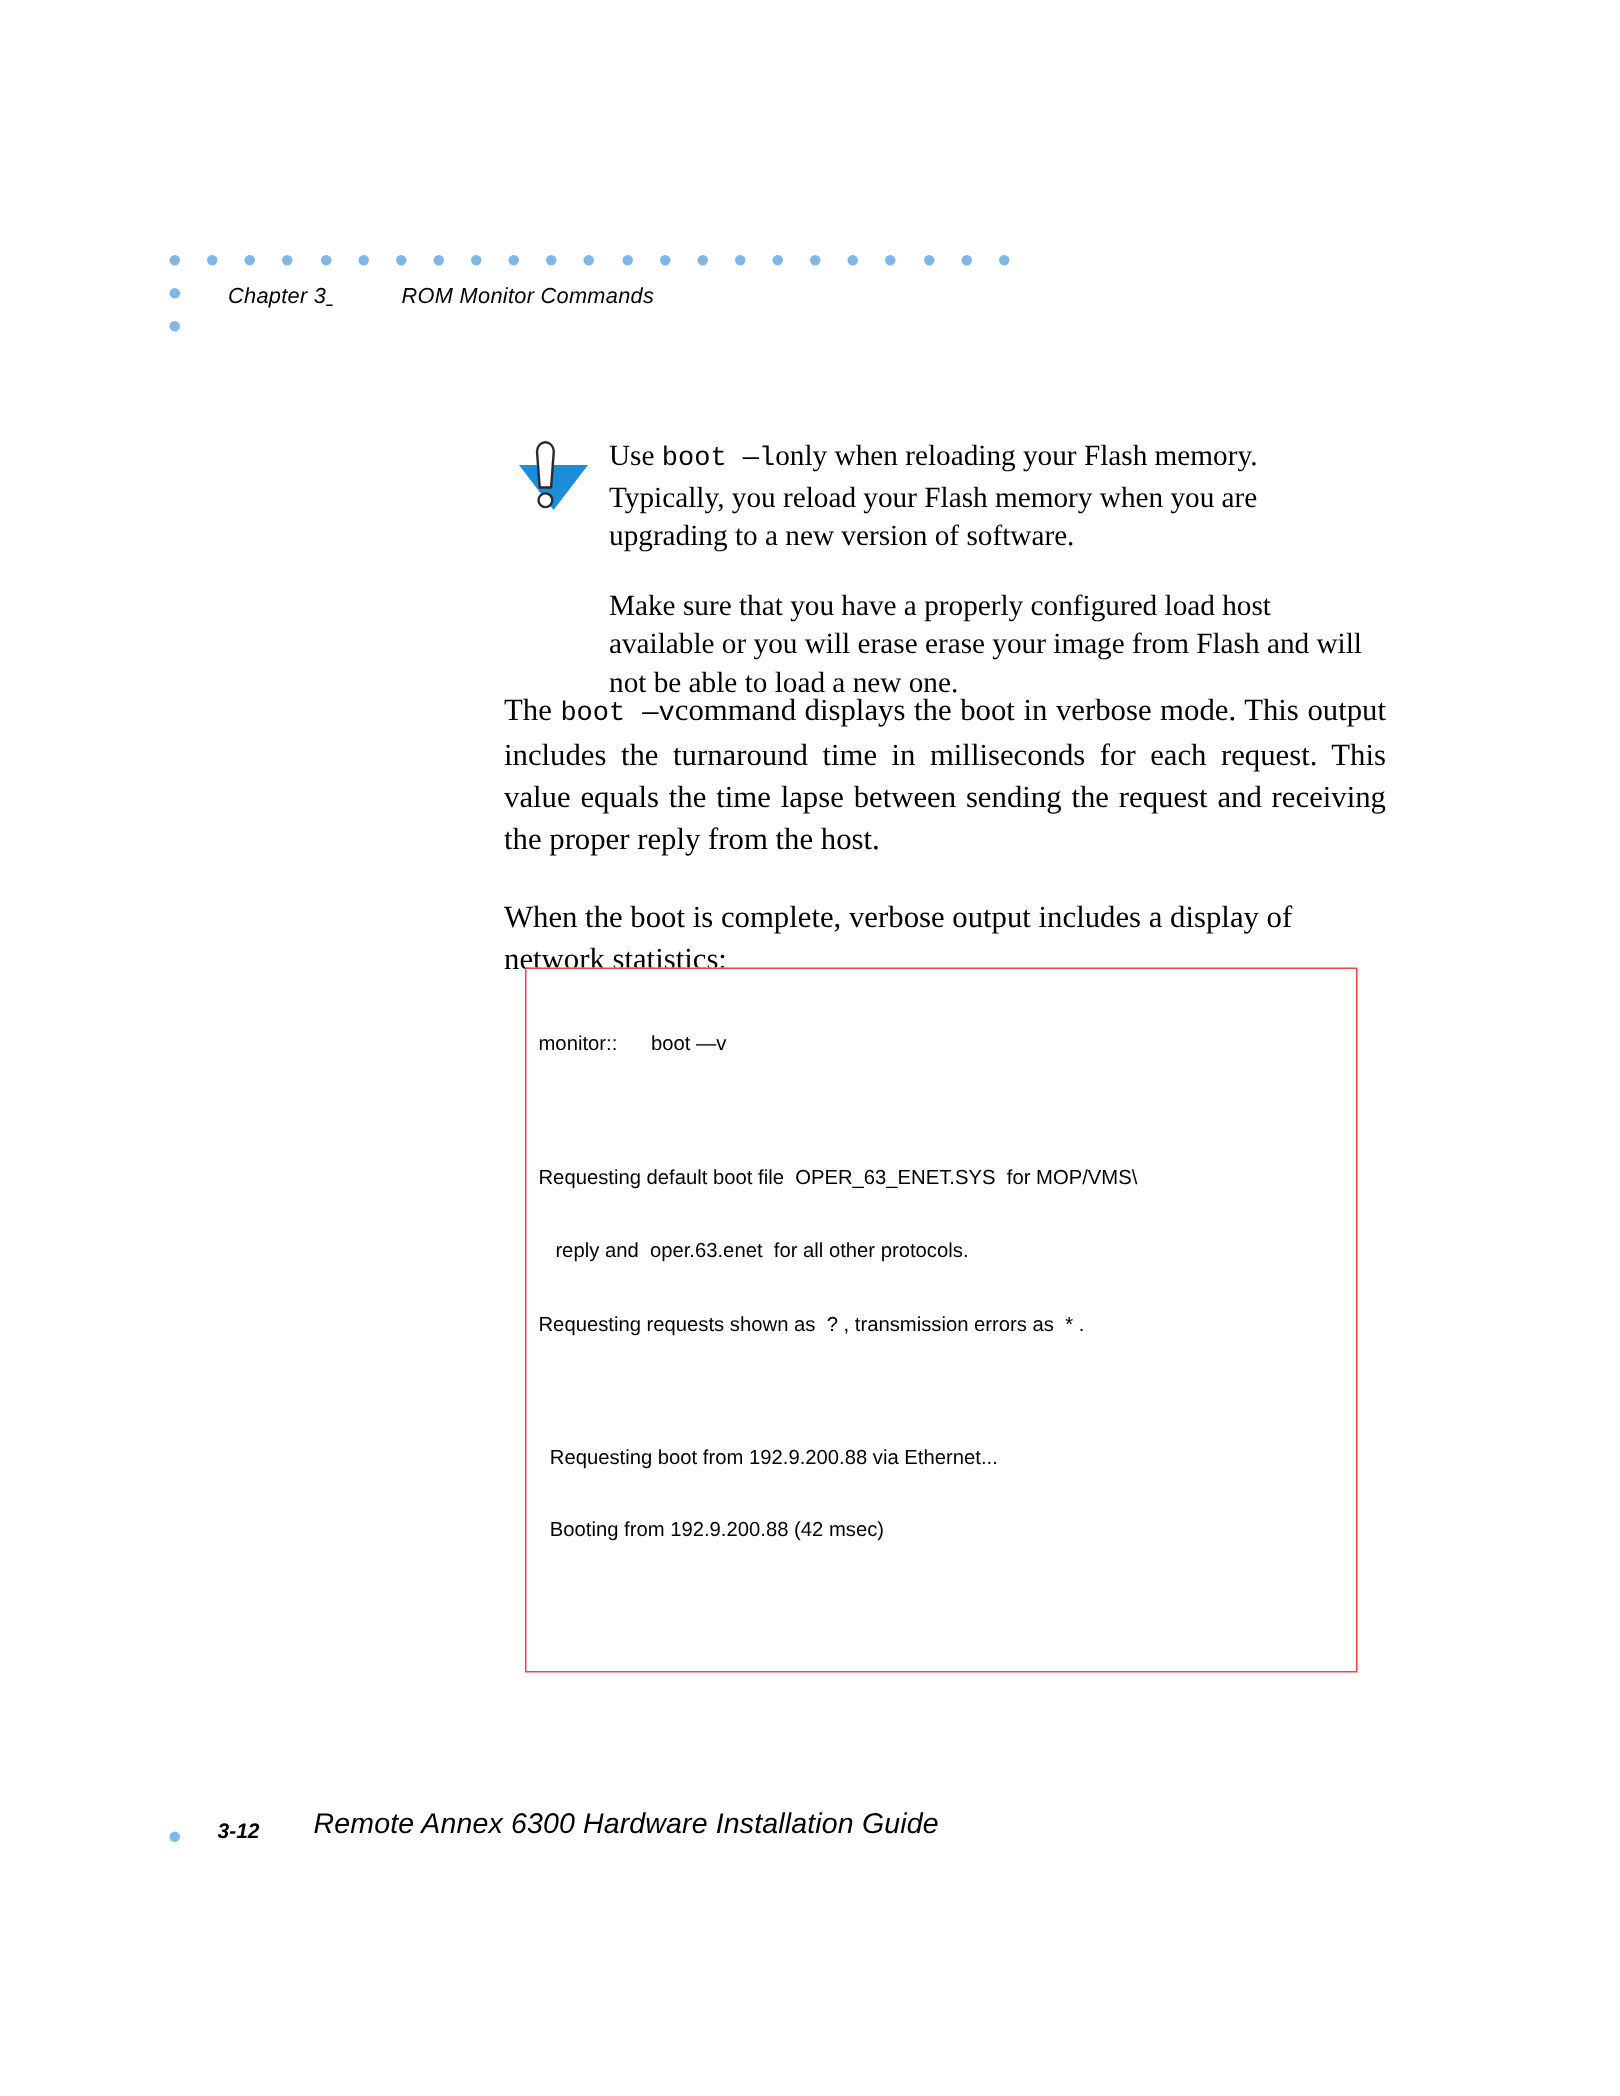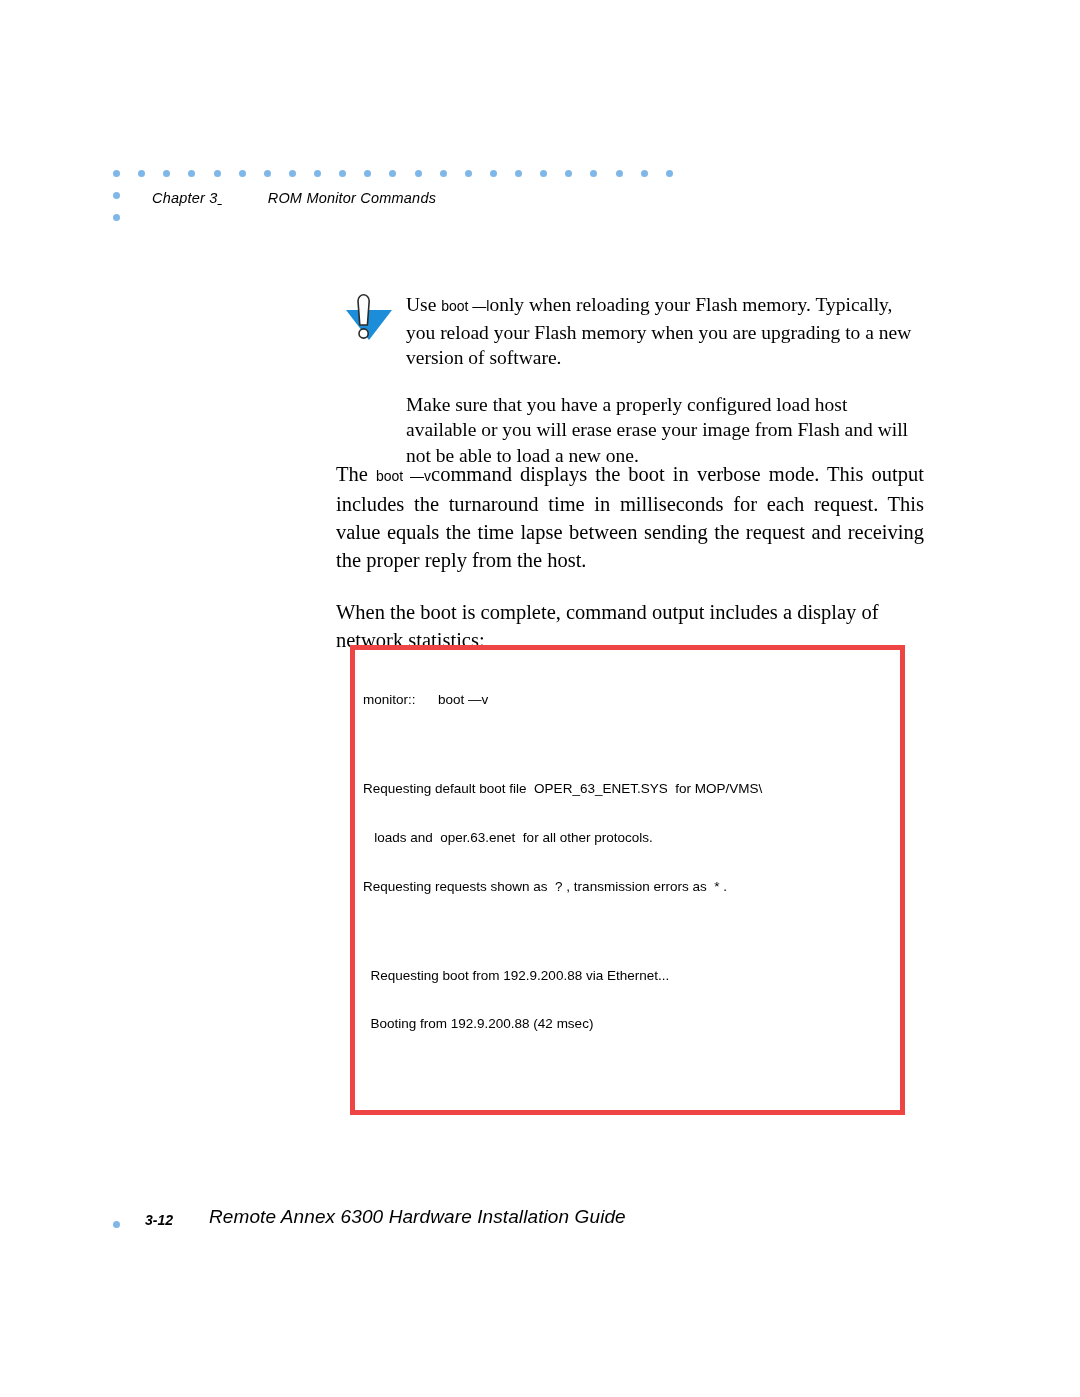--- a/index.html
+++ b/index.html
@@ -72,22 +72,22 @@
     width: 62px;
     height: 62px;
   }
   #note-text {
     margin-left: 70px;
     font-size: 19.5px;
     line-height: 25.5px;
   }
   #note-text p { margin: 0 0 21px 0; }
   .mono {
-    font-family: Liberation Sans, sans-serif;
-    font-size: 14px;
+    font-family: Liberation Mono, monospace;
+    font-size: 18px;
   }
 
   
   #body-paras {
     position: absolute;
     left: 336px;
     top: 460px;
     width: 588px;
     font-size: 20.5px;
     line-height: 28px;
@@ -95,21 +95,21 @@
   #body-paras p { margin: 0 0 24px 0; }
   #para-verbose { text-align: justify; }
 
   
   #terminal-box {
     position: absolute;
     left: 350px;
     top: 645px;
     width: 555px;
     height: 470px;
-    border: 5px solid #ef4444;
+    border: 1px solid #ef4444;
     background: #ffffff;
     overflow: hidden;
     box-sizing: border-box;
   }
   #terminal-inner {
     font-family: "Liberation Sans", sans-serif;
     font-size: 13.5px;
     line-height: 16.2px;
     white-space: pre;
     padding: 10px 0 0 8px;
@@ -189,29 +189,29 @@
     </svg>
   </div>
   <div id="note-text">
     <p><span>Use </span><span class="mono">boot —l</span><span>only when reloading your Flash memory. Typically, you reload your Flash memory when you are upgrading to a new version of software.</span></p>
     <p>Make sure that you have a properly configured load host available or you will erase erase your image from Flash and will not be able to load a new one.</p>
   </div>
 </div>
 
 <div id="body-paras">
   <p id="para-verbose"><span>The </span><span class="mono">boot —v</span><span>command displays the boot in verbose mode. This output includes the turnaround time in milliseconds for each request. This value equals the time lapse between sending the request and receiving the proper reply from the host.</span></p>
-  <p>When the boot is complete, command output includes a display of network statistics:</p>
+  <p>When the boot is complete, verbose output includes a display of network statistics:</p>
 </div>
 
 <div id="terminal-box">
   <div id="terminal-inner">
     <span class="line">monitor::      boot —v</span>
     <span class="blank"></span>
     <span class="line">Requesting default boot file  OPER_63_ENET.SYS  for MOP/VMS\</span>
-    <span class="line">   loads and  oper.63.enet  for all other protocols.</span>
+    <span class="line">   reply and  oper.63.enet  for all other protocols.</span>
     <span class="line">Requesting requests shown as  ? , transmission errors as  * .</span>
     <span class="blank"></span>
     <span class="line">  Requesting boot from 192.9.200.88 via Ethernet...</span>
     <span class="line">  Booting from 192.9.200.88 (42 msec)</span>
     
     
 
     
     
     

